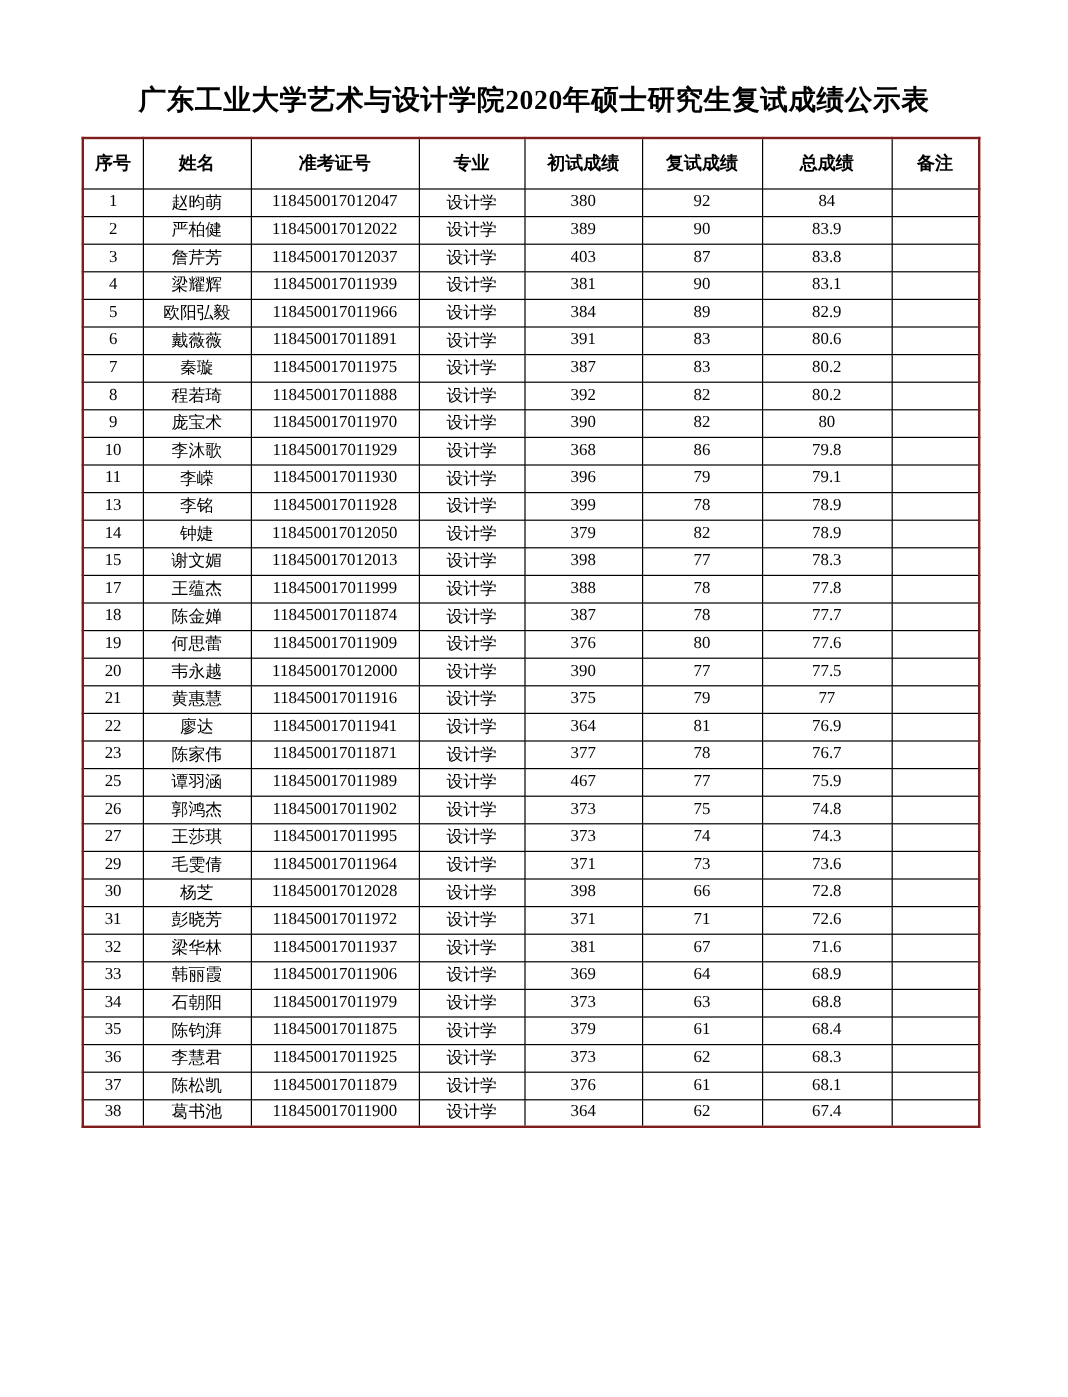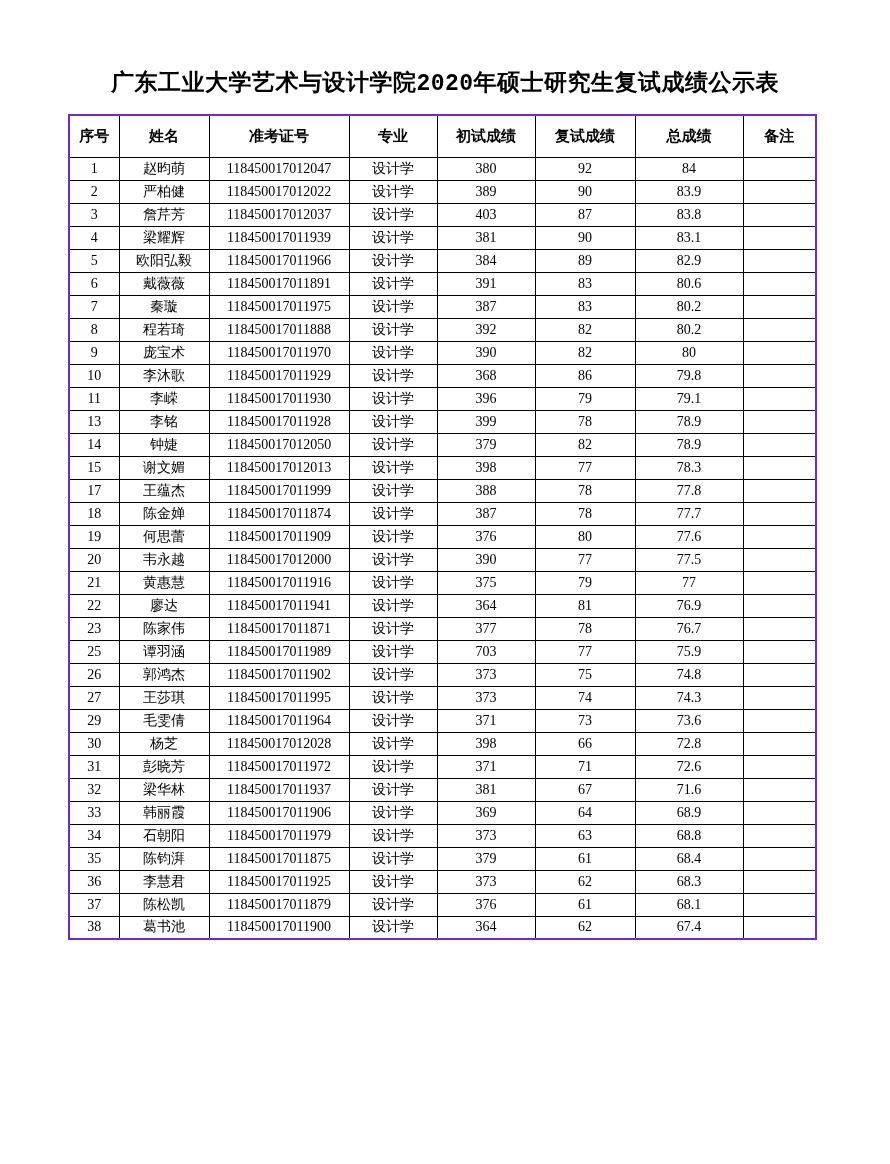--- a/index.html
+++ b/index.html
@@ -21,28 +21,28 @@
     padding-top: 70px;
   }
   .doc-title {
     width: 100%;
     text-align: center;
     font-size: 23px;
     font-weight: bold;
     margin: 0 0 16px 0;
     letter-spacing: 0.5px;
     line-height: 28px;
-    font-family: Liberation Mono, monospace;
+    font-family: Liberation Serif, serif;
   }
   table.score-table {
     border-collapse: collapse;
     table-layout: fixed;
     margin-left: 68px;
     width: 747px;
-    border: 2px solid #6d28d9;
+    border: 2px solid #7f1d1d;
   }
   table.score-table th,
   table.score-table td {
     border: 1px solid #000000;
     text-align: center;
     vertical-align: middle;
     overflow: hidden;
     white-space: nowrap;
     padding: 0 2px;
     box-sizing: border-box;
@@ -296,21 +296,21 @@
           <td>377</td>
           <td>78</td>
           <td>76.7</td>
           <td></td>
         </tr>
         <tr>
           <td>25</td>
           <td>谭羽涵</td>
           <td>118450017011989</td>
           <td>设计学</td>
-          <td>703</td>
+          <td>467</td>
           <td>77</td>
           <td>75.9</td>
           <td></td>
         </tr>
         <tr>
           <td>26</td>
           <td>郭鸿杰</td>
           <td>118450017011902</td>
           <td>设计学</td>
           <td>373</td>

